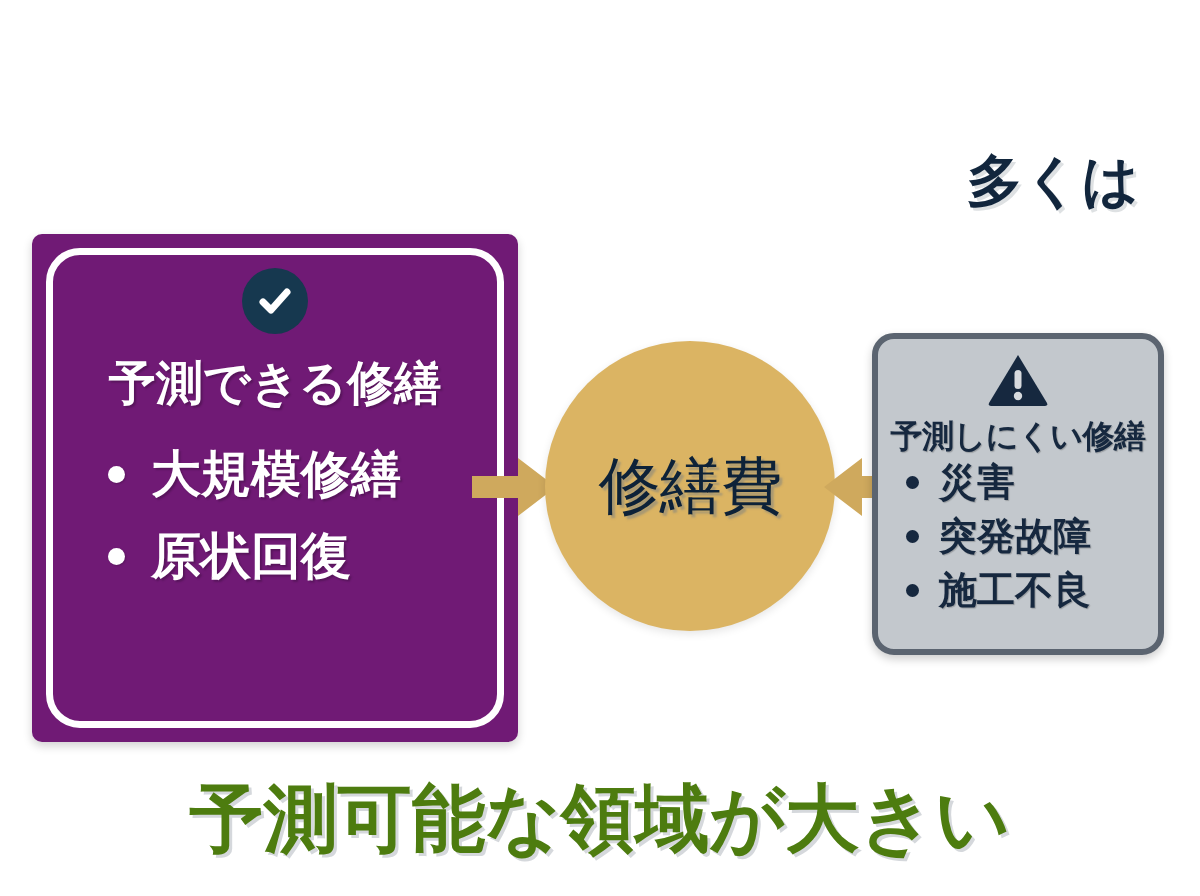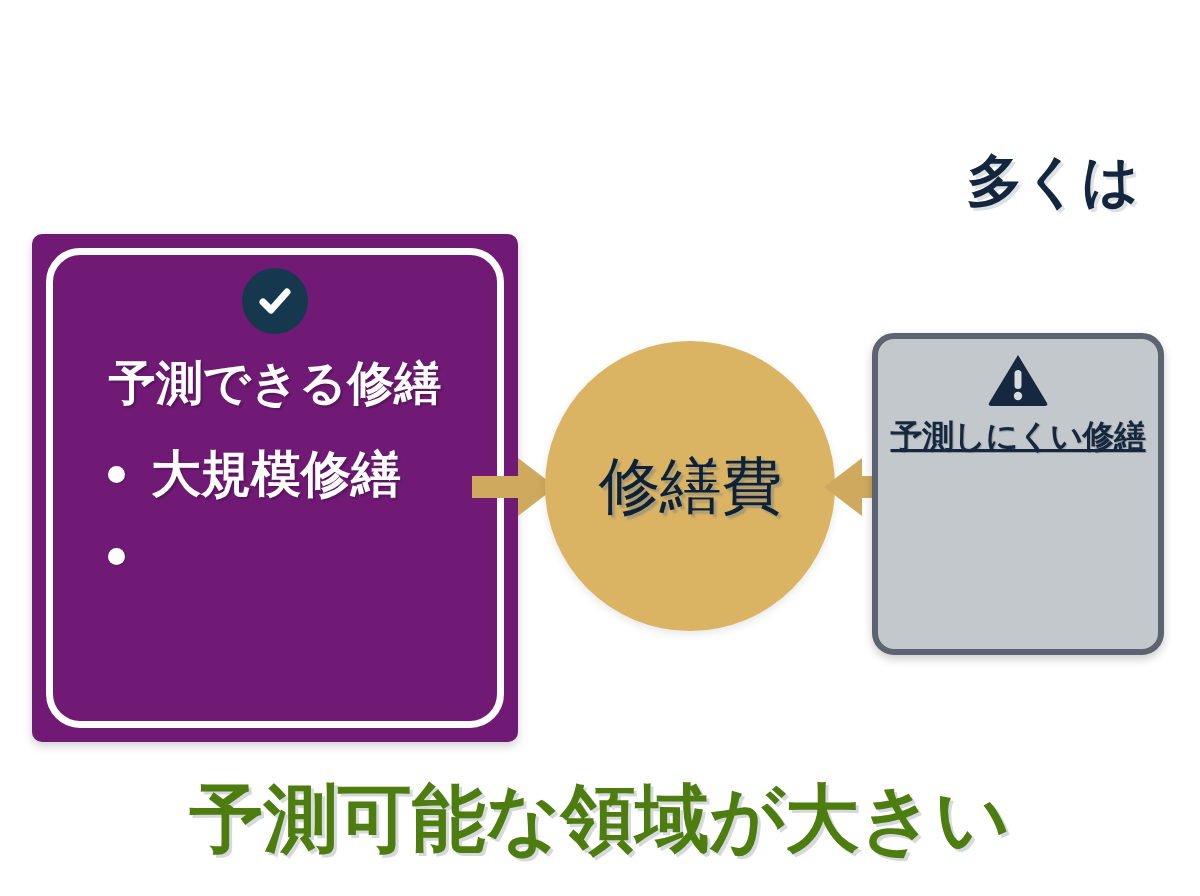--- a/index.html
+++ b/index.html
@@ -198,21 +198,20 @@
     left: 0;
     top: 76px;
     width: 280px;
     text-align: center;
     font-size: 32px;
     font-weight: 900;
     color: #16283f;
     letter-spacing: -0.5px;
     text-shadow: 1px 1px 1px rgba(0,0,0,0.22);
     white-space: nowrap;
-    text-decoration: underline;
   }
 
   .card-unpredictable ul {
     position: absolute;
     left: 28px;
     top: 122px;
     list-style: none;
     width: 250px;
   }
   .card-unpredictable li {
@@ -272,20 +271,21 @@
 
     <div class="card-heading">予測できる修繕</div>
 
     <ul>
       <li>
         <span class="dot"></span>
         <span class="li-text">大規模修繕</span>
       </li>
       <li>
         <span class="dot"></span>
+        <span class="li-text">原状回復</span>
       </li>
     </ul>
   </div>
 
   <div class="arrow arrow-left">
     <svg width="84" height="58" viewBox="0 0 84 58" aria-hidden="true">
       <path d="M0 18 L46 18 L46 0 L84 29 L46 58 L46 40 L0 40 Z" fill="#cfa95d"></path>
     </svg>
   </div>
 
@@ -304,17 +304,31 @@
     <div class="warn-icon">
       <svg width="62" height="54" viewBox="0 0 62 54" aria-hidden="true">
         <path d="M31 2 L60 50 Q61 53 58 53 L4 53 Q1 53 2 50 Z" fill="#16283f"></path>
         <rect x="27.5" y="17" width="7" height="19" rx="3.5" fill="#d7dade"></rect>
         <circle cx="31" cy="43" r="4.2" fill="#d7dade"></circle>
       </svg>
     </div>
 
     <div class="card-heading">予測しにくい修繕</div>
 
+    <ul>
+      <li>
+        <span class="dot"></span>
+        <span class="li-text">災害</span>
+      </li>
+      <li>
+        <span class="dot"></span>
+        <span class="li-text">突発故障</span>
+      </li>
+      <li>
+        <span class="dot"></span>
+        <span class="li-text">施工不良</span>
+      </li>
+    </ul>
   </div>
 
   <div class="conclusion">予測可能な領域が大きい</div>
 
 </div>
 
 </body></html>

